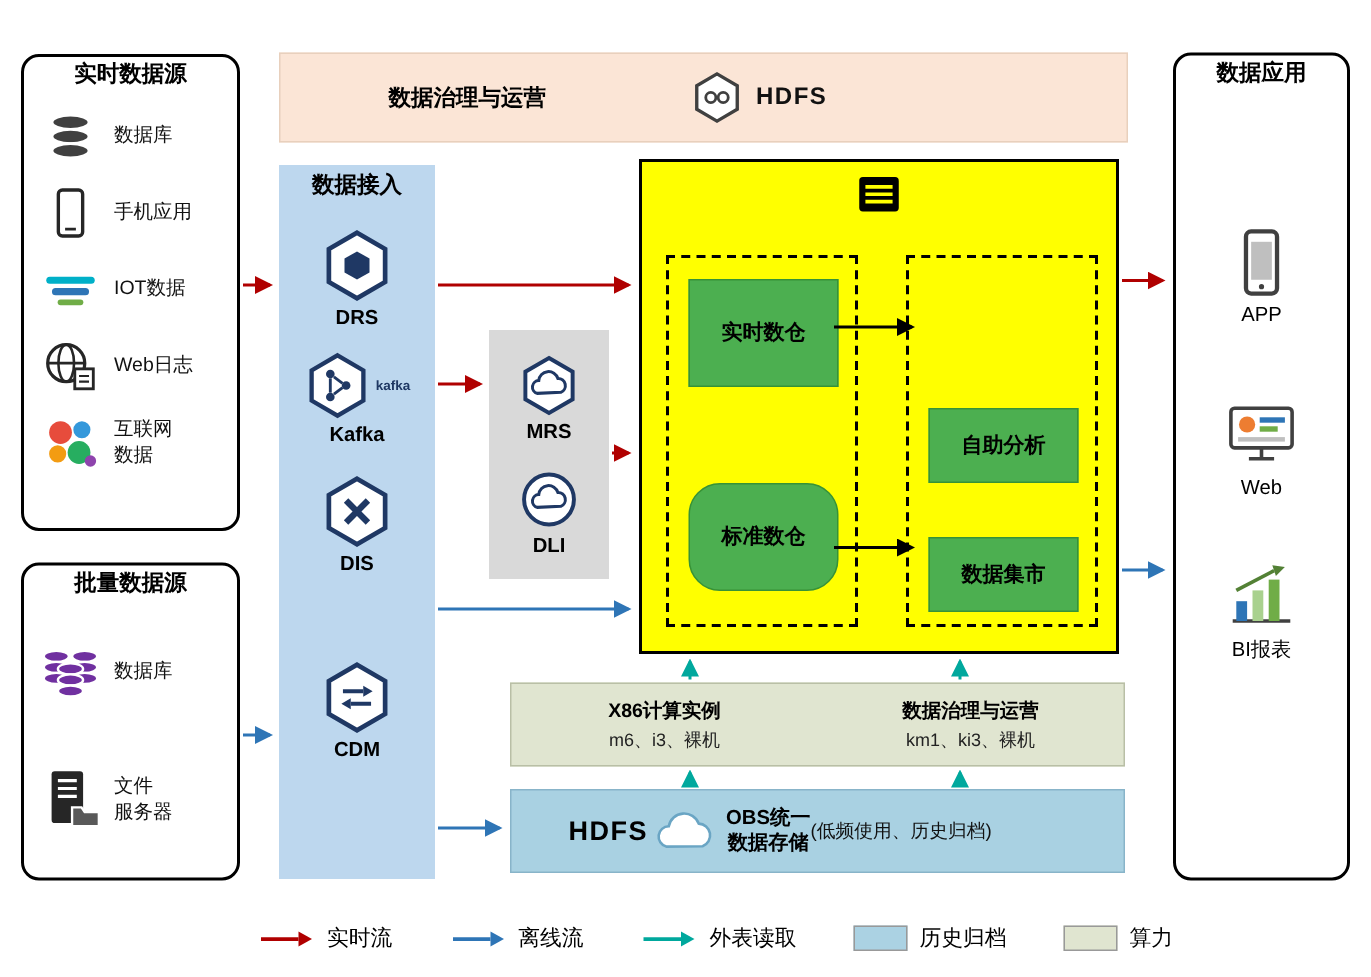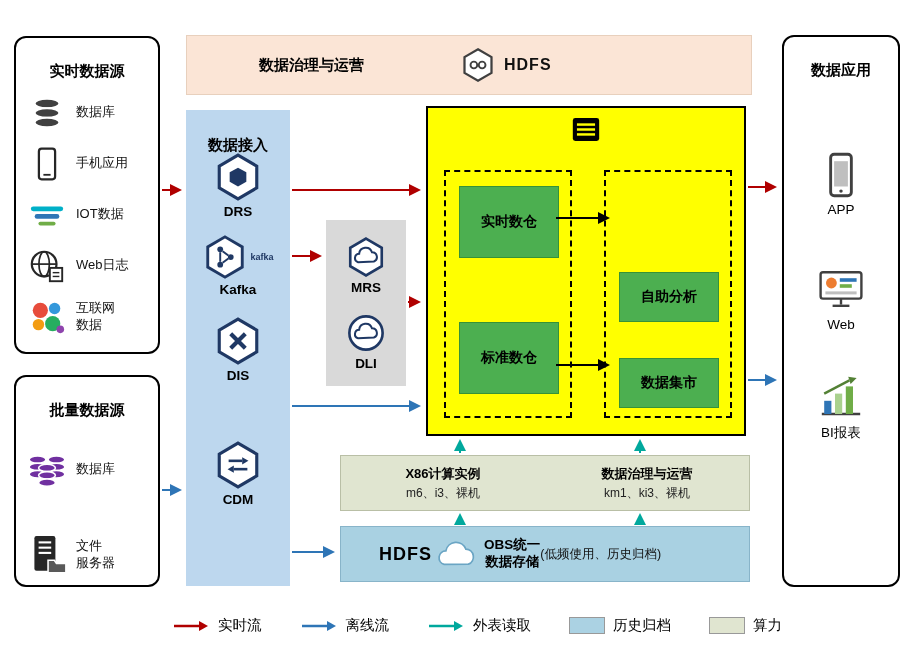--- a/index.html
+++ b/index.html
@@ -1,40 +1,40 @@
 <!DOCTYPE html>
 <html><head>
 <meta charset="utf-8">
 <style>
   * { margin:0; padding:0; box-sizing:border-box; }
   body { font-family:"Liberation Sans", sans-serif; background:#fff; }
   #stage { position:relative; width:914px; height:651px; background:#fff; overflow:hidden; }
 
   .panel { position:absolute; border:2px solid #000; border-radius:12px; background:#fff; }
-  .panel-title { font-weight:bold; font-size:15px; text-align:center; padding-top:24px; color:#000; }
+  .panel-title { font-weight:bold; font-size:15px; text-align:center; padding-top:2px; color:#000; }
 
   
   #realtime { left:14px; top:36px; width:146px; height:318px; }
   #batch    { left:14px; top:375px; width:146px; height:212px; }
   .src-list { display:flex; flex-direction:column; padding:6px 8px 0 10px; }
   .src-item { display:flex; align-items:center; gap:8px; height:51px; }
   .src-item.tall { height:86px; }
   .icon-box { width:42px; height:42px; flex:0 0 42px; display:flex; align-items:center; justify-content:center; }
   .src-label { font-size:13px; color:#111; line-height:1.3; white-space:pre-line; }
 
   
   #governance { position:absolute; left:186px; top:35px; width:566px; height:60px; background:#fbe5d6;
                 border:1px solid #e8d0bd; display:flex; align-items:center; padding-left:72px; gap:96px; }
   #governance .gov-title { font-weight:bold; font-size:15px; color:#000; }
   .dayu-group { display:flex; align-items:center; gap:8px; }
   .dayu-text { font-weight:bold; font-size:16px; letter-spacing:1px; color:#111; }
 
   
   #access { position:absolute; left:186px; top:110px; width:104px; height:476px; background:#bdd7ee; }
-  #access .panel-title { padding-top:26px; }
+  #access .panel-title { padding-top:4px; }
   .svc { position:absolute; left:0; width:100%; display:flex; flex-direction:column; align-items:center; gap:2px; }
   .svc-label { font-weight:bold; font-size:13.5px; color:#000; }
   .kafka-row { display:flex; align-items:center; gap:2px; }
   .kafka-mark { font-weight:bold; font-size:9px; color:#1f3864; }
 
   
   #midbox { position:absolute; left:326px; top:220px; width:80px; height:166px; background:#d9d9d9; }
 
   
   #dws { position:absolute; left:426px; top:106px; width:320px; height:330px; background:#ffff00; border:2px solid #000; }
@@ -261,21 +261,21 @@
     <div class="dws-title-row">
       <svg viewBox="0 0 34 30" width="28" height="25">
         <rect x="1" y="1" width="32" height="28" rx="3" fill="#000"></rect>
         <line x1="6" y1="9" x2="28" y2="9" stroke="#ffff00" stroke-width="3"></line>
         <line x1="6" y1="15" x2="28" y2="15" stroke="#ffff00" stroke-width="3"></line>
         <line x1="6" y1="21" x2="28" y2="21" stroke="#ffff00" stroke-width="3"></line>
       </svg>
     </div>
     <div class="dashed-box" id="dashed-left">
       <div class="green-mod" style="top:14px; height:72px;">实时数仓</div>
-      <div class="green-mod" style="top:150px; height:72px;">标准数仓</div>
+      <div class="green-mod" style="top:150px; height:72px;border-radius:21px;">标准数仓</div>
     </div>
     <div class="dashed-box" id="dashed-right">
       <div class="green-mod" style="top:100px; height:50px;">自助分析</div>
       <div class="green-mod" style="top:186px; height:50px;">数据集市</div>
     </div>
   </div>
 
   <div id="compute">
     <div class="compute-half">
       <span class="compute-title">X86计算实例</span>

